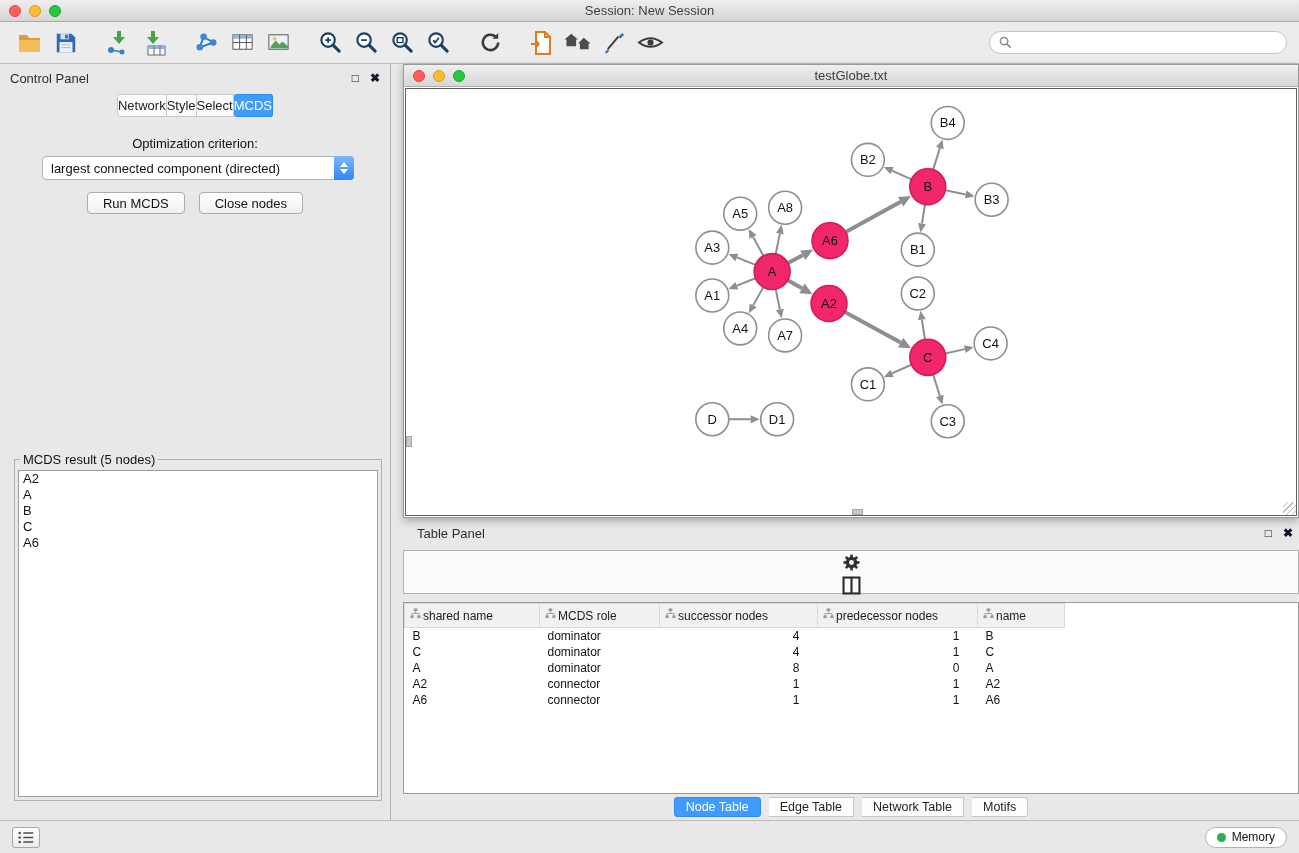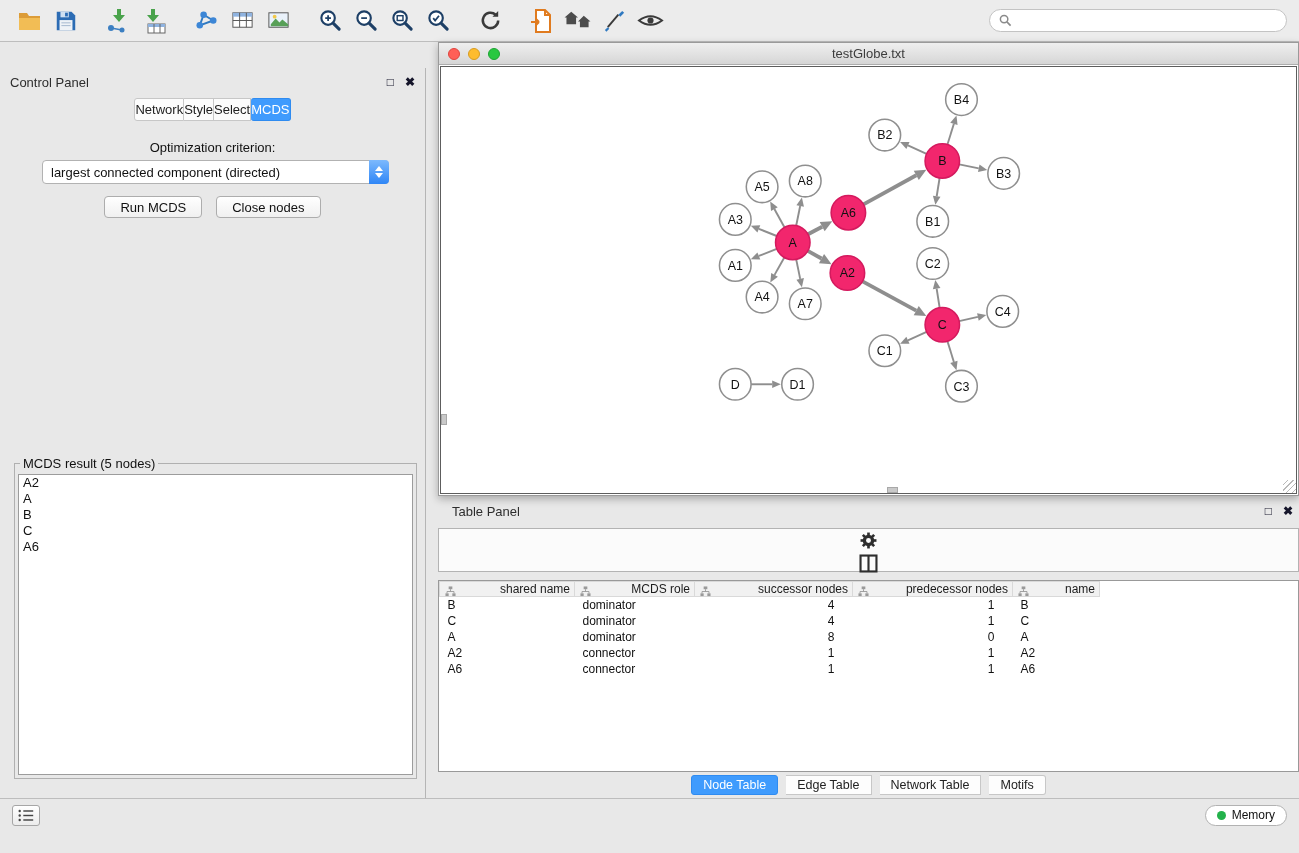--- a/index.html
+++ b/index.html
@@ -17,21 +17,21 @@
 
   
   .toolbar { height:42px; background:#ececec; border-bottom:1px solid #bdbdbd; display:flex; align-items:center; padding:0 12px; }
   .tool-btn { width:36px; height:34px; display:flex; align-items:center; justify-content:center; cursor:default; }
   .ggap { width:16px; }
   .search { margin-left:auto; width:298px; height:23px; border:1px solid #c3c3c3; border-radius:12px; background:#fff; display:flex; align-items:center; padding:0 9px; gap:6px; }
   .search input { border:none; outline:none; flex:1; font-size:13px; background:transparent; font-family:"Liberation Sans",sans-serif; }
 
   
   .main { display:flex; height:756px; }
-  .control-panel { width:426px; position:relative; border-right:1px solid #b5b5b5; background:#e8e8e8;margin-top:26px; }
+  .control-panel { width:391px; position:relative; border-right:1px solid #b5b5b5; background:#e8e8e8; }
   .right-col { flex:1; display:flex; flex-direction:column; padding-left:12px; background:#e8e8e8; }
 
   
   .cp-header { height:28px; display:flex; align-items:center; padding:0 10px; font-size:13px; color:#2d2d2d; }
   .win-icons { margin-left:auto; display:flex; gap:11px; font-size:12px; color:#15152a; align-items:center; }
   .win-icons span { cursor:default; }
   .cp-tabs { display:flex; justify-content:center; margin-top:2px; }
   .cp-tab { font-size:13px; padding:3px 0; background:#fcfcfc; border:1px solid #c7c7c7; border-left:none; color:#222; cursor:default; }
   .cp-tab:first-child { border-left:1px solid #c7c7c7; border-radius:3px 0 0 3px; }
   .cp-tab.active { background:#3f9bfd; color:#fff; border-color:#2f8bf0; border-radius:3px; }
@@ -60,21 +60,21 @@
   .scroll-notch { position:absolute; background:#c9c9c9; border:1px solid #a8a8a8; }
 
   
   .table-panel { flex:1; margin-top:8px; display:flex; flex-direction:column; }
   .tp-header { height:24px; display:flex; align-items:flex-start; font-size:13px; color:#2d2d2d; padding:0 6px 0 14px; }
   .tp-toolbar { height:44px; border:1px solid #b3b3b3; background:#fbfbfb; display:flex; align-items:center; padding:0 10px;flex-direction:column; }
   .tp-btn { width:32px; height:30px; display:flex; align-items:center; justify-content:center; cursor:default; }
   .fx-label { font-family:"DejaVu Serif", serif; font-style:italic; font-size:17px; color:#b3b3b3; }
   .tp-table-wrap { flex:1; border:1px solid #999; background:#fff; overflow:hidden; margin-top:8px; }
   table.node-table { border-collapse:collapse; width:100%; font-size:12px; table-layout:fixed; }
-  table.node-table thead th { background:#f1f1f1; border:1px solid #d9d9d9; height:15px; font-weight:normal; color:#1c1c1c; text-align:right; position:relative; padding:0 4px 0 18px; }
+  table.node-table thead th { background:#f1f1f1; border:1px solid #d9d9d9; height:24px; font-weight:normal; color:#1c1c1c; text-align:left; position:relative; padding:0 4px 0 18px; }
   table.node-table thead th.filler { background:#fff; border:none; }
   th .tree-icon { position:absolute; left:5px; top:4px; }
   table.node-table td { height:16px; padding:0 8px; color:#111; overflow:hidden; white-space:nowrap; }
   table.node-table td.num { text-align:right; padding-right:18px; }
   .tp-tabs { height:26px; display:flex; justify-content:center; align-items:center;gap:8px; }
   .tp-tab { font-size:12.5px; padding:2px 11px; background:#fdfdfd; border:1px solid #c7c7c7; border-left:none; color:#222; cursor:default; }
   .tp-tab:first-child { border-left:1px solid #c7c7c7; border-radius:3px 0 0 3px; }
   .tp-tab:last-child { border-radius:0 3px 3px 0; }
   .tp-tab.active { background:#3f9bfd; color:#fff; border-color:#2f8bf0; border-radius:3px; }
 
@@ -82,20 +82,28 @@
   .statusbar { height:33px; background:#e8e8e8; border-top:1px solid #bdbdbd; display:flex; align-items:center; padding:0 12px; }
   .status-left-btn { width:28px; height:21px; border:1px solid #a6a6a6; border-radius:3px; background:linear-gradient(#fff,#ececec); display:flex; align-items:center; justify-content:center; }
   .memory-btn { margin-left:auto; height:21px; border:1px solid #b2b2b2; border-radius:11px; background:#fff; display:flex; align-items:center; gap:6px; padding:0 11px; font-size:12px; color:#111; }
   .green-dot { width:9px; height:9px; border-radius:50%; background:#23b24b; }
 </style>
 </head>
 <body>
 
 <div class="app">
 
+  <div class="titlebar">
+    <div class="traffic">
+      <span class="light red"></span>
+      <span class="light yellow"></span>
+      <span class="light green"></span>
+    </div>
+    <div class="title">Session: New Session</div>
+  </div>
 
   <div class="toolbar">
     <div class="tool-btn">
       <svg width="27" height="24" viewBox="0 0 27 24">
           <path d="M2 4 h8 l2 3 h11 v14 H2 Z" fill="#dc9c38"></path>
           <path d="M2 9 h21 v12 H2 Z" fill="#f2bd55"></path>
         </svg>
     </div>
     <div class="tool-btn">
       <svg width="24" height="24" viewBox="0 0 26 26">

